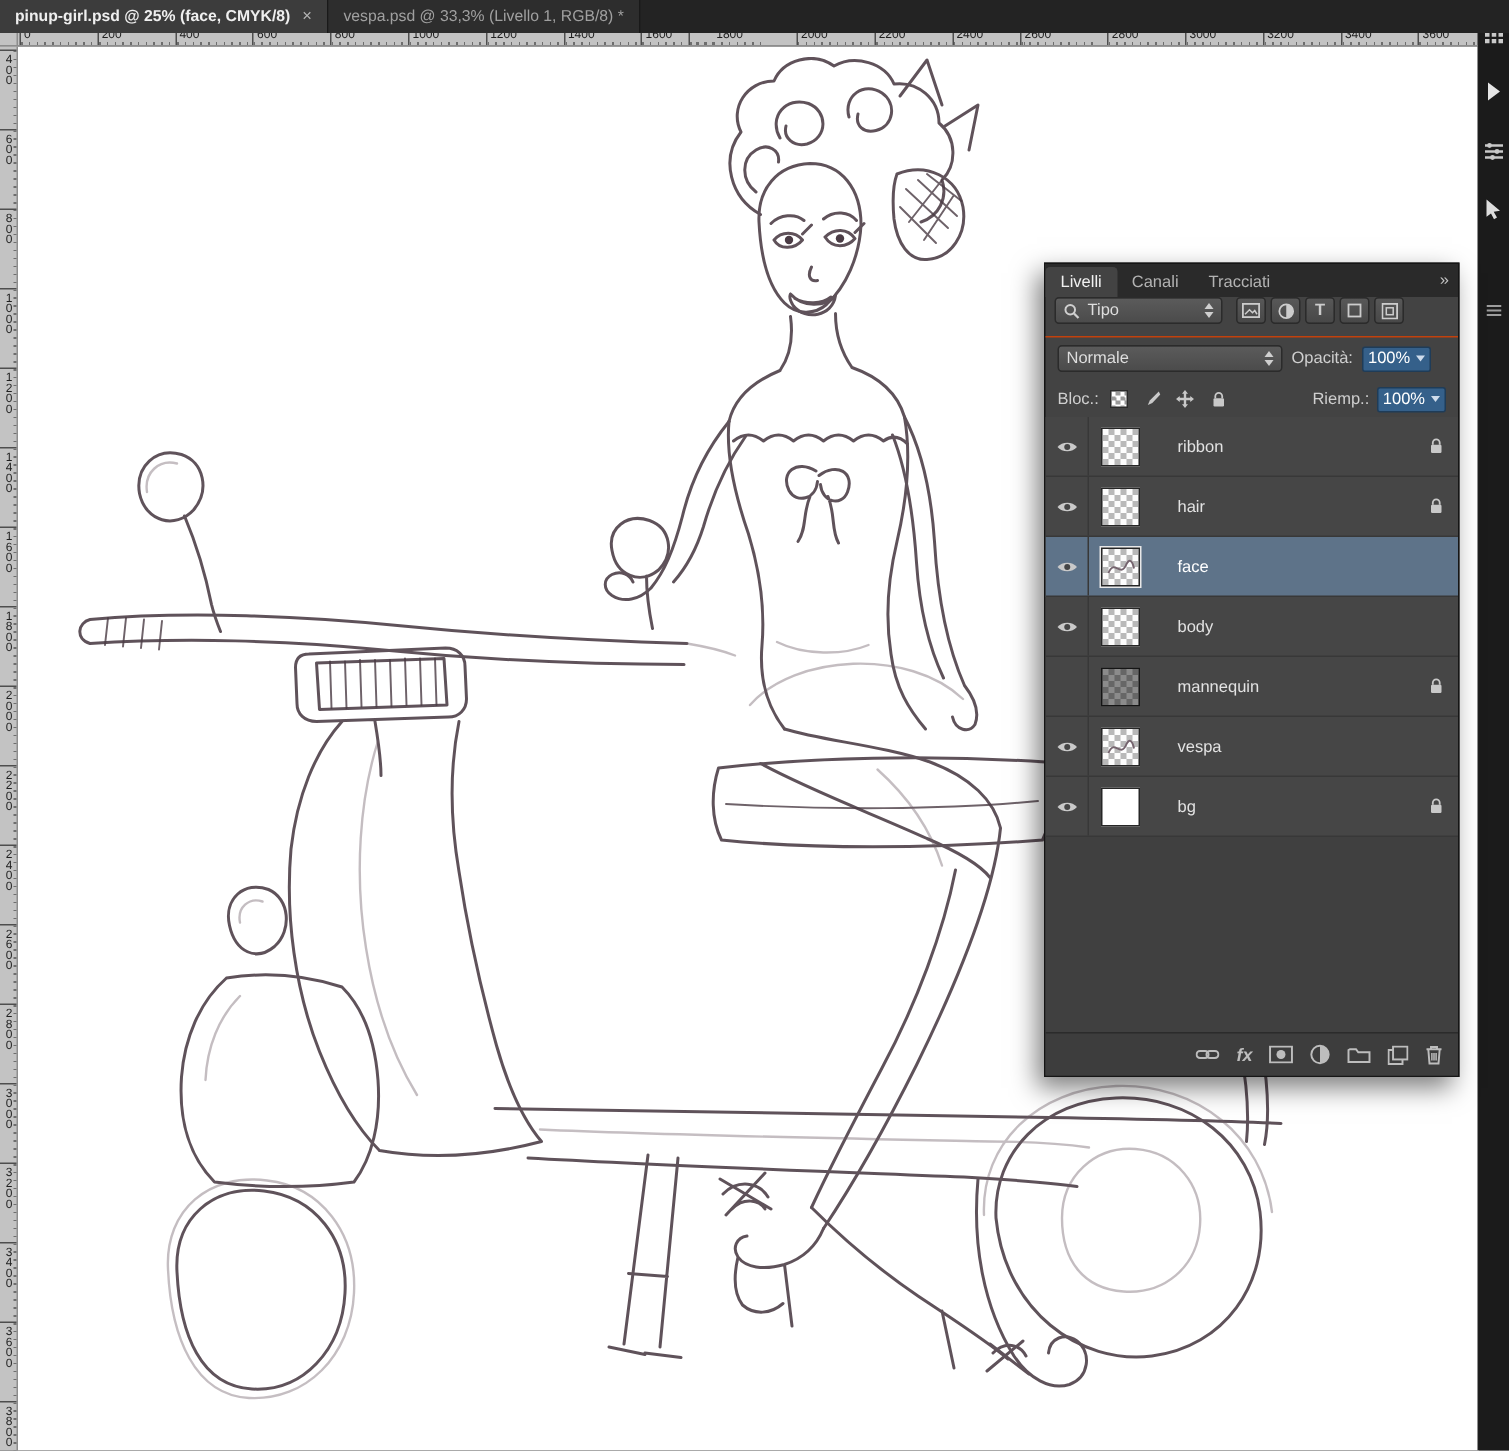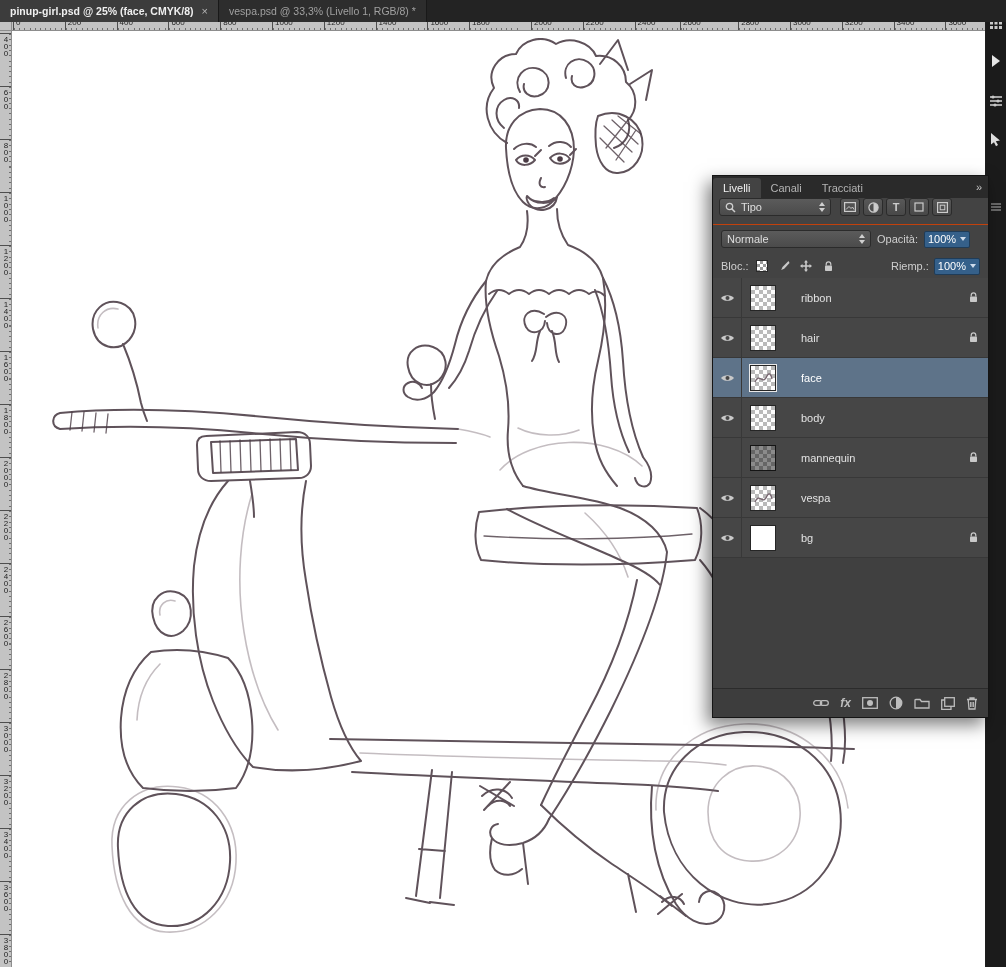--- a/index.html
+++ b/index.html
@@ -23,21 +23,21 @@
   .vcell{position:absolute;left:0;width:12px;height:53px;border-top:1px solid #4e4e4e;padding-top:2px;font-size:8px;line-height:7px;color:#1f1f1f;text-align:center;white-space:pre-line;box-sizing:border-box;}
   .vcell::after{content:"";position:absolute;top:0;bottom:0;right:0;width:3px;
     background-image:repeating-linear-gradient(to bottom,#6e6e6e 0 1px,transparent 1px 5.3px);}
   
   .canvas{position:absolute;top:31px;left:12px;width:973px;height:936px;background:#ffffff;z-index:1;}
   .canvas svg{position:absolute;left:0;top:0;}
   
   .dock{position:absolute;top:0;right:0;width:20px;height:967px;background:#1b1b1b;z-index:5;}
   .dock-ico{position:absolute;left:3px;width:14px;height:14px;display:flex;align-items:center;justify-content:center;}
   
-  .panel{position:absolute;left:712px;top:175px;width:277px;height:543px;background:#434343;z-index:10;
+  .panel{position:absolute;left:696px;top:175px;width:277px;height:543px;background:#434343;z-index:10;
     border:1px solid #151515;box-sizing:border-box;box-shadow:-5px 7px 16px rgba(0,0,0,.5);}
   .panel-header{height:22px;background:#2a2a2a;display:flex;align-items:flex-end;}
   .ptab{padding:4px 10px 4px;font-size:11px;color:#b3b3b3;cursor:default;}
   .ptab.active{background:#434343;color:#f1f1f1;border-radius:3px 3px 0 0;}
   .expander{margin-left:auto;color:#c4c4c4;padding:0 7px 5px;font-size:11px;letter-spacing:-1px;}
   .filter-row{height:26px;display:flex;padding:0 6px;border-bottom:1px solid #c2410c;gap:4px;}
   .dd{background:linear-gradient(#5b5b5b,#4b4b4b);border:1px solid #2b2b2b;border-radius:3px;height:18px;
     display:flex;align-items:center;font-size:11px;color:#dedede;padding:0 5px;gap:5px;box-sizing:border-box;}
   .type-dd{width:112px;}
   .blend-dd{width:150px;}
@@ -96,21 +96,21 @@
 <div class="ruler-h">
     <div class="hcell" style="left: 1px;">0</div>
     <div class="hcell" style="left: 52.8px;">200</div>
     <div class="hcell" style="left: 104.6px;">400</div>
     <div class="hcell" style="left: 156.4px;">600</div>
     <div class="hcell" style="left: 208.2px;">800</div>
     <div class="hcell" style="left: 260px;">1000</div>
     <div class="hcell" style="left: 311.8px;">1200</div>
     <div class="hcell" style="left: 363.6px;">1400</div>
     <div class="hcell" style="left: 415.4px;">1600</div>
-    <div class="hcell" style="left: 457px;">1800</div>
+    <div class="hcell" style="left: 447px; text-align: center;">1800</div>
     <div class="hcell" style="left: 519px;">2000</div>
     <div class="hcell" style="left: 570.8px;">2200</div>
     <div class="hcell" style="left: 622.6px;">2400</div>
     <div class="hcell" style="left: 668px;">2600</div>
     <div class="hcell" style="left: 726.2px;">2800</div>
     <div class="hcell" style="left: 778px;">3000</div>
     <div class="hcell" style="left: 829.8px;">3200</div>
     <div class="hcell" style="left: 881.6px;">3400</div>
     <div class="hcell" style="left: 933.4px;">3600</div>
   </div>

